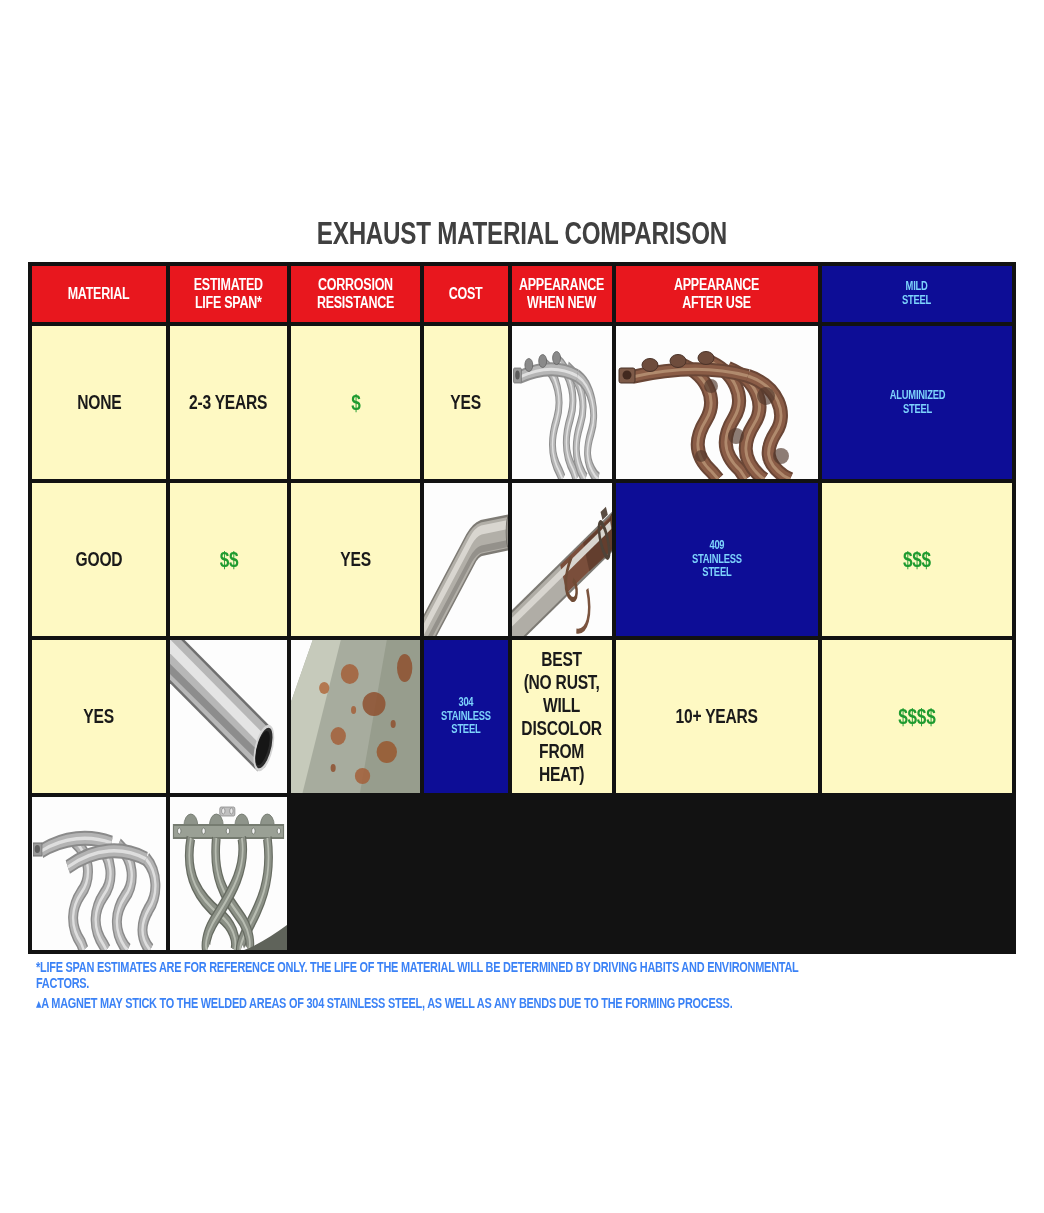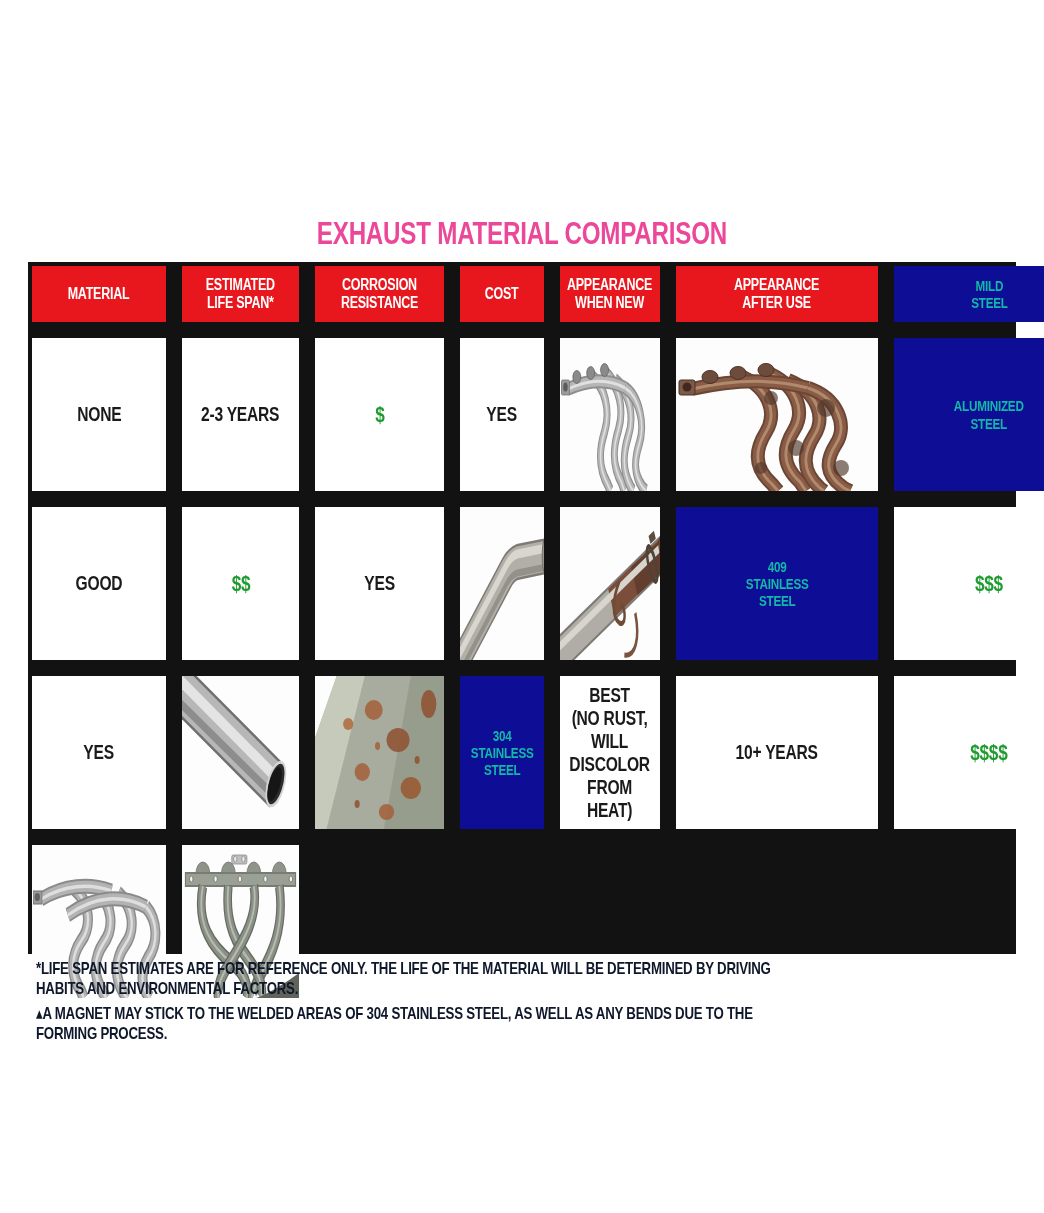--- a/index.html
+++ b/index.html
@@ -3,40 +3,40 @@
 <meta charset="utf-8">
 <style>
   html,body{margin:0;padding:0;}
   body{
     width:1044px;height:1213px;background:#ffffff;position:relative;overflow:hidden;
     font-family:"Liberation Sans","DejaVu Sans",sans-serif;font-weight:700;color:#161616;
   }
   .cond{display:inline-block;transform:scaleX(0.78);transform-origin:center center;white-space:pre-line;letter-spacing:-0.3px;}
   .page-title{
     position:absolute;top:217px;left:0;width:1044px;text-align:center;
-    font-size:31px;line-height:1.1;color:#ec4899;
+    font-size:31px;line-height:1.1;color:#404040;
   }
   .tbl{
     position:absolute;left:28px;top:262px;width:988px;height:692px;box-sizing:border-box;
-    background:#121212;padding:4px;display:grid;gap:16px;
+    background:#121212;padding:4px;display:grid;gap:4px;
     grid-template-columns:134px 117px 129px 84px 100px 202px 190px;
     grid-template-rows:56px 153px 153px 153px 153px;
   }
   .cell{
-    background:#ffffff;display:flex;align-items:center;justify-content:center;
+    background:#fef9c3;display:flex;align-items:center;justify-content:center;
     text-align:center;line-height:1.15;overflow:hidden;
   }
   .hdr{background:#e8171e;color:#ffffff;font-size:16px;}
-  .mat{background:#0d0d96;color:#14b8a6;font-size:15px;}
+  .mat{background:#0d0d96;color:#7dd3fc;font-size:12px;}
   .val{font-size:20px;color:#1a1a1a;}
   .cost{font-size:22px;color:#1f9b30;}
   .imgc{padding:0;background:#fdfdfd;}
   .imgc svg{display:block;width:100%;height:100%;}
   .footnotes{
-    position:absolute;left:36px;top:959px;width:985px;font-size:17px;color:#0f172a;
+    position:absolute;left:36px;top:959px;width:985px;font-size:14px;color:#3b82f6;
   }
   .footnotes .line{display:block;margin-bottom:4px;}
   .footnotes .cond{transform-origin:left center;}
 </style>
 </head>
 <body>
 
 <div class="page-title"><span class="cond">EXHAUST MATERIAL COMPARISON</span></div>
 
 <div class="tbl">

